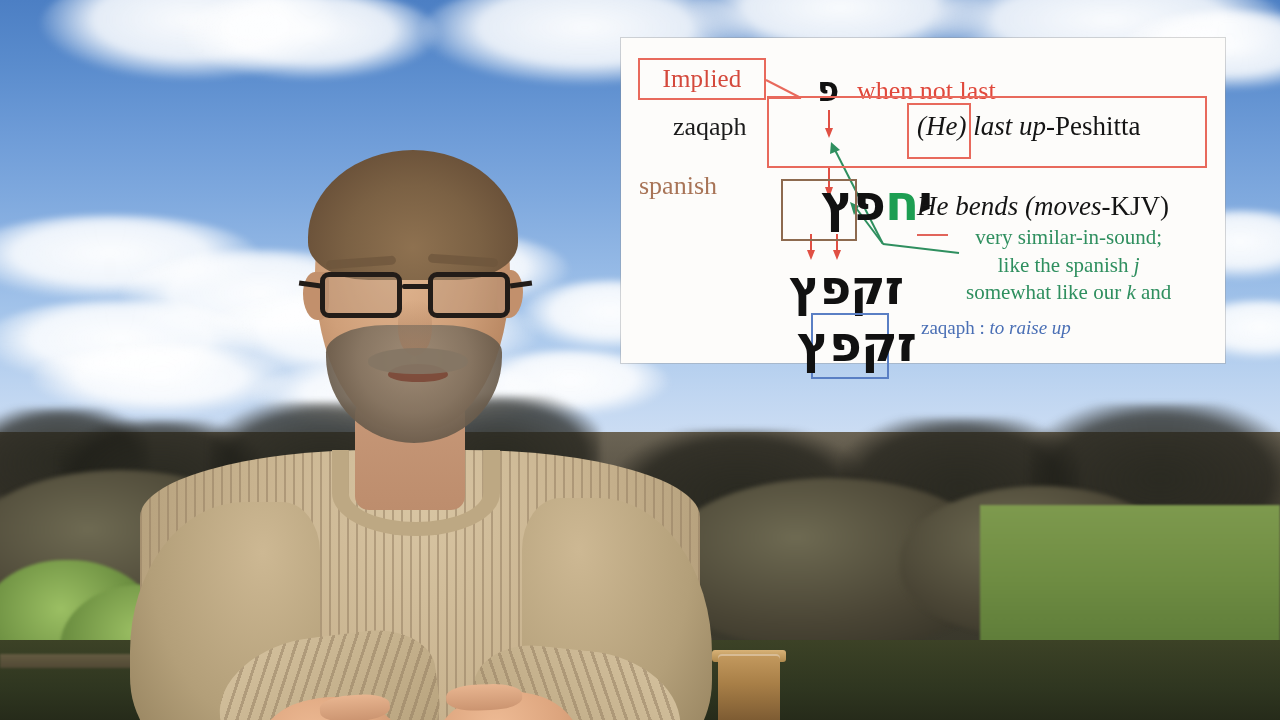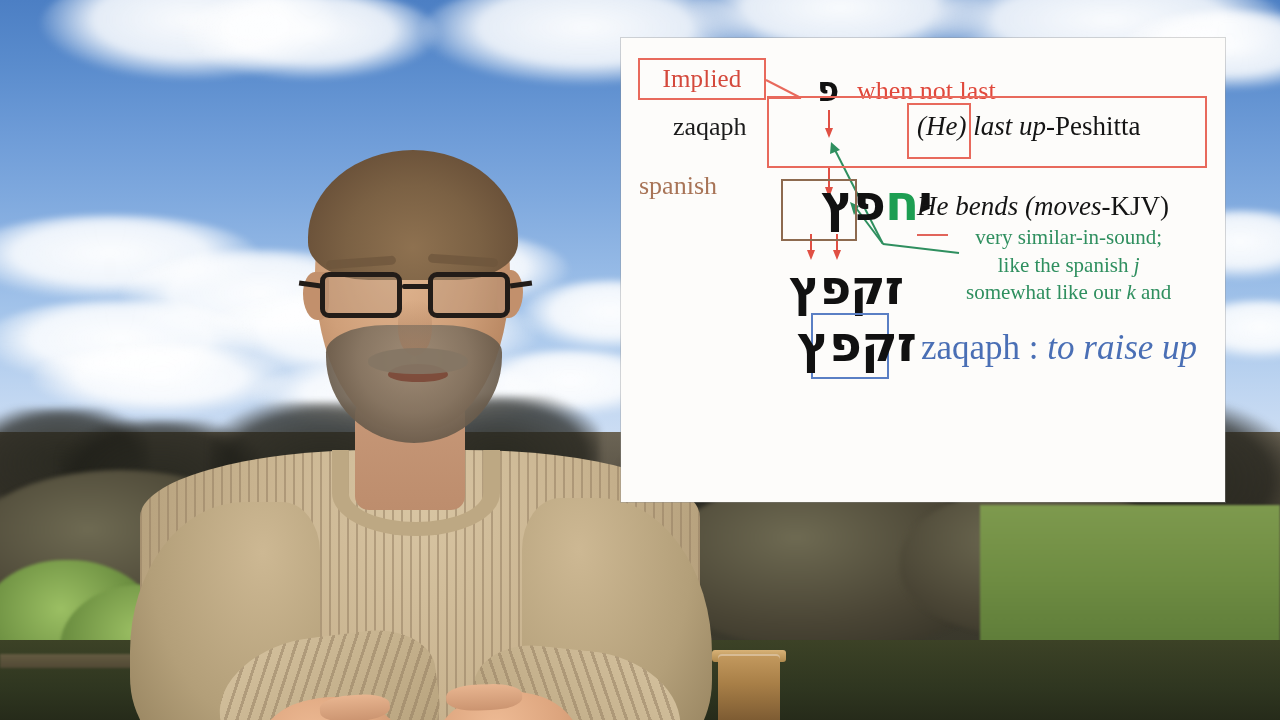--- a/index.html
+++ b/index.html
@@ -170,21 +170,21 @@
   }
   .hand-l { left:118px; top:546px; width:150px; height:130px; border-radius:40% 55% 45% 50%; transform:rotate(-14deg); }
   .hand-r { left:290px; top:540px; width:150px; height:136px; border-radius:55% 40% 50% 45%; transform:rotate(12deg); }
   .finger {
     position:absolute; background:linear-gradient(to bottom,#e8b590,#cb9470);
     border-radius:42%;
   }
 
   
   .slide {
-    position:absolute; left:621px; top:38px; width:604px; height:464px;
+    position:absolute; left:621px; top:38px; width:604px; height:325px;
     background:#fdfcfa;
     box-shadow:0 0 0 1px rgba(140,140,140,.35);
   }
 
   .slide-inner { position:absolute; inset:0; }
 
   
   .t { position:absolute; white-space:nowrap; line-height:1; }
 
   .implied-box {
@@ -247,21 +247,21 @@
     font-size:21px; line-height:1.32;text-align:center;
   }
   .green-note i { font-style:italic; }
 
   .blue-box {
     position:absolute; left:190px; top:275px; width:78px; height:66px;
     border:2px solid #5a7fc4;
   }
   .row4-heb { left:176px; top:281px; font-size:50px; letter-spacing:-1px; }
 
-  .blue-gloss { left:300px; top:292px; color:#4a6fb5; font-size:35px;font-family:Liberation Serif, serif; }
+  .blue-gloss { left:300px; top:280px; color:#4a6fb5; font-size:19px;font-family:Liberation Serif, serif; }
   .blue-gloss .it { font-style:italic; }
 
   .svg-ann { position:absolute; left:0; top:0; width:604px; height:464px; overflow:visible; }
 </style>
 </head>
 <body>
 
 <div id="stage">
 
   <div class="video-frame">

